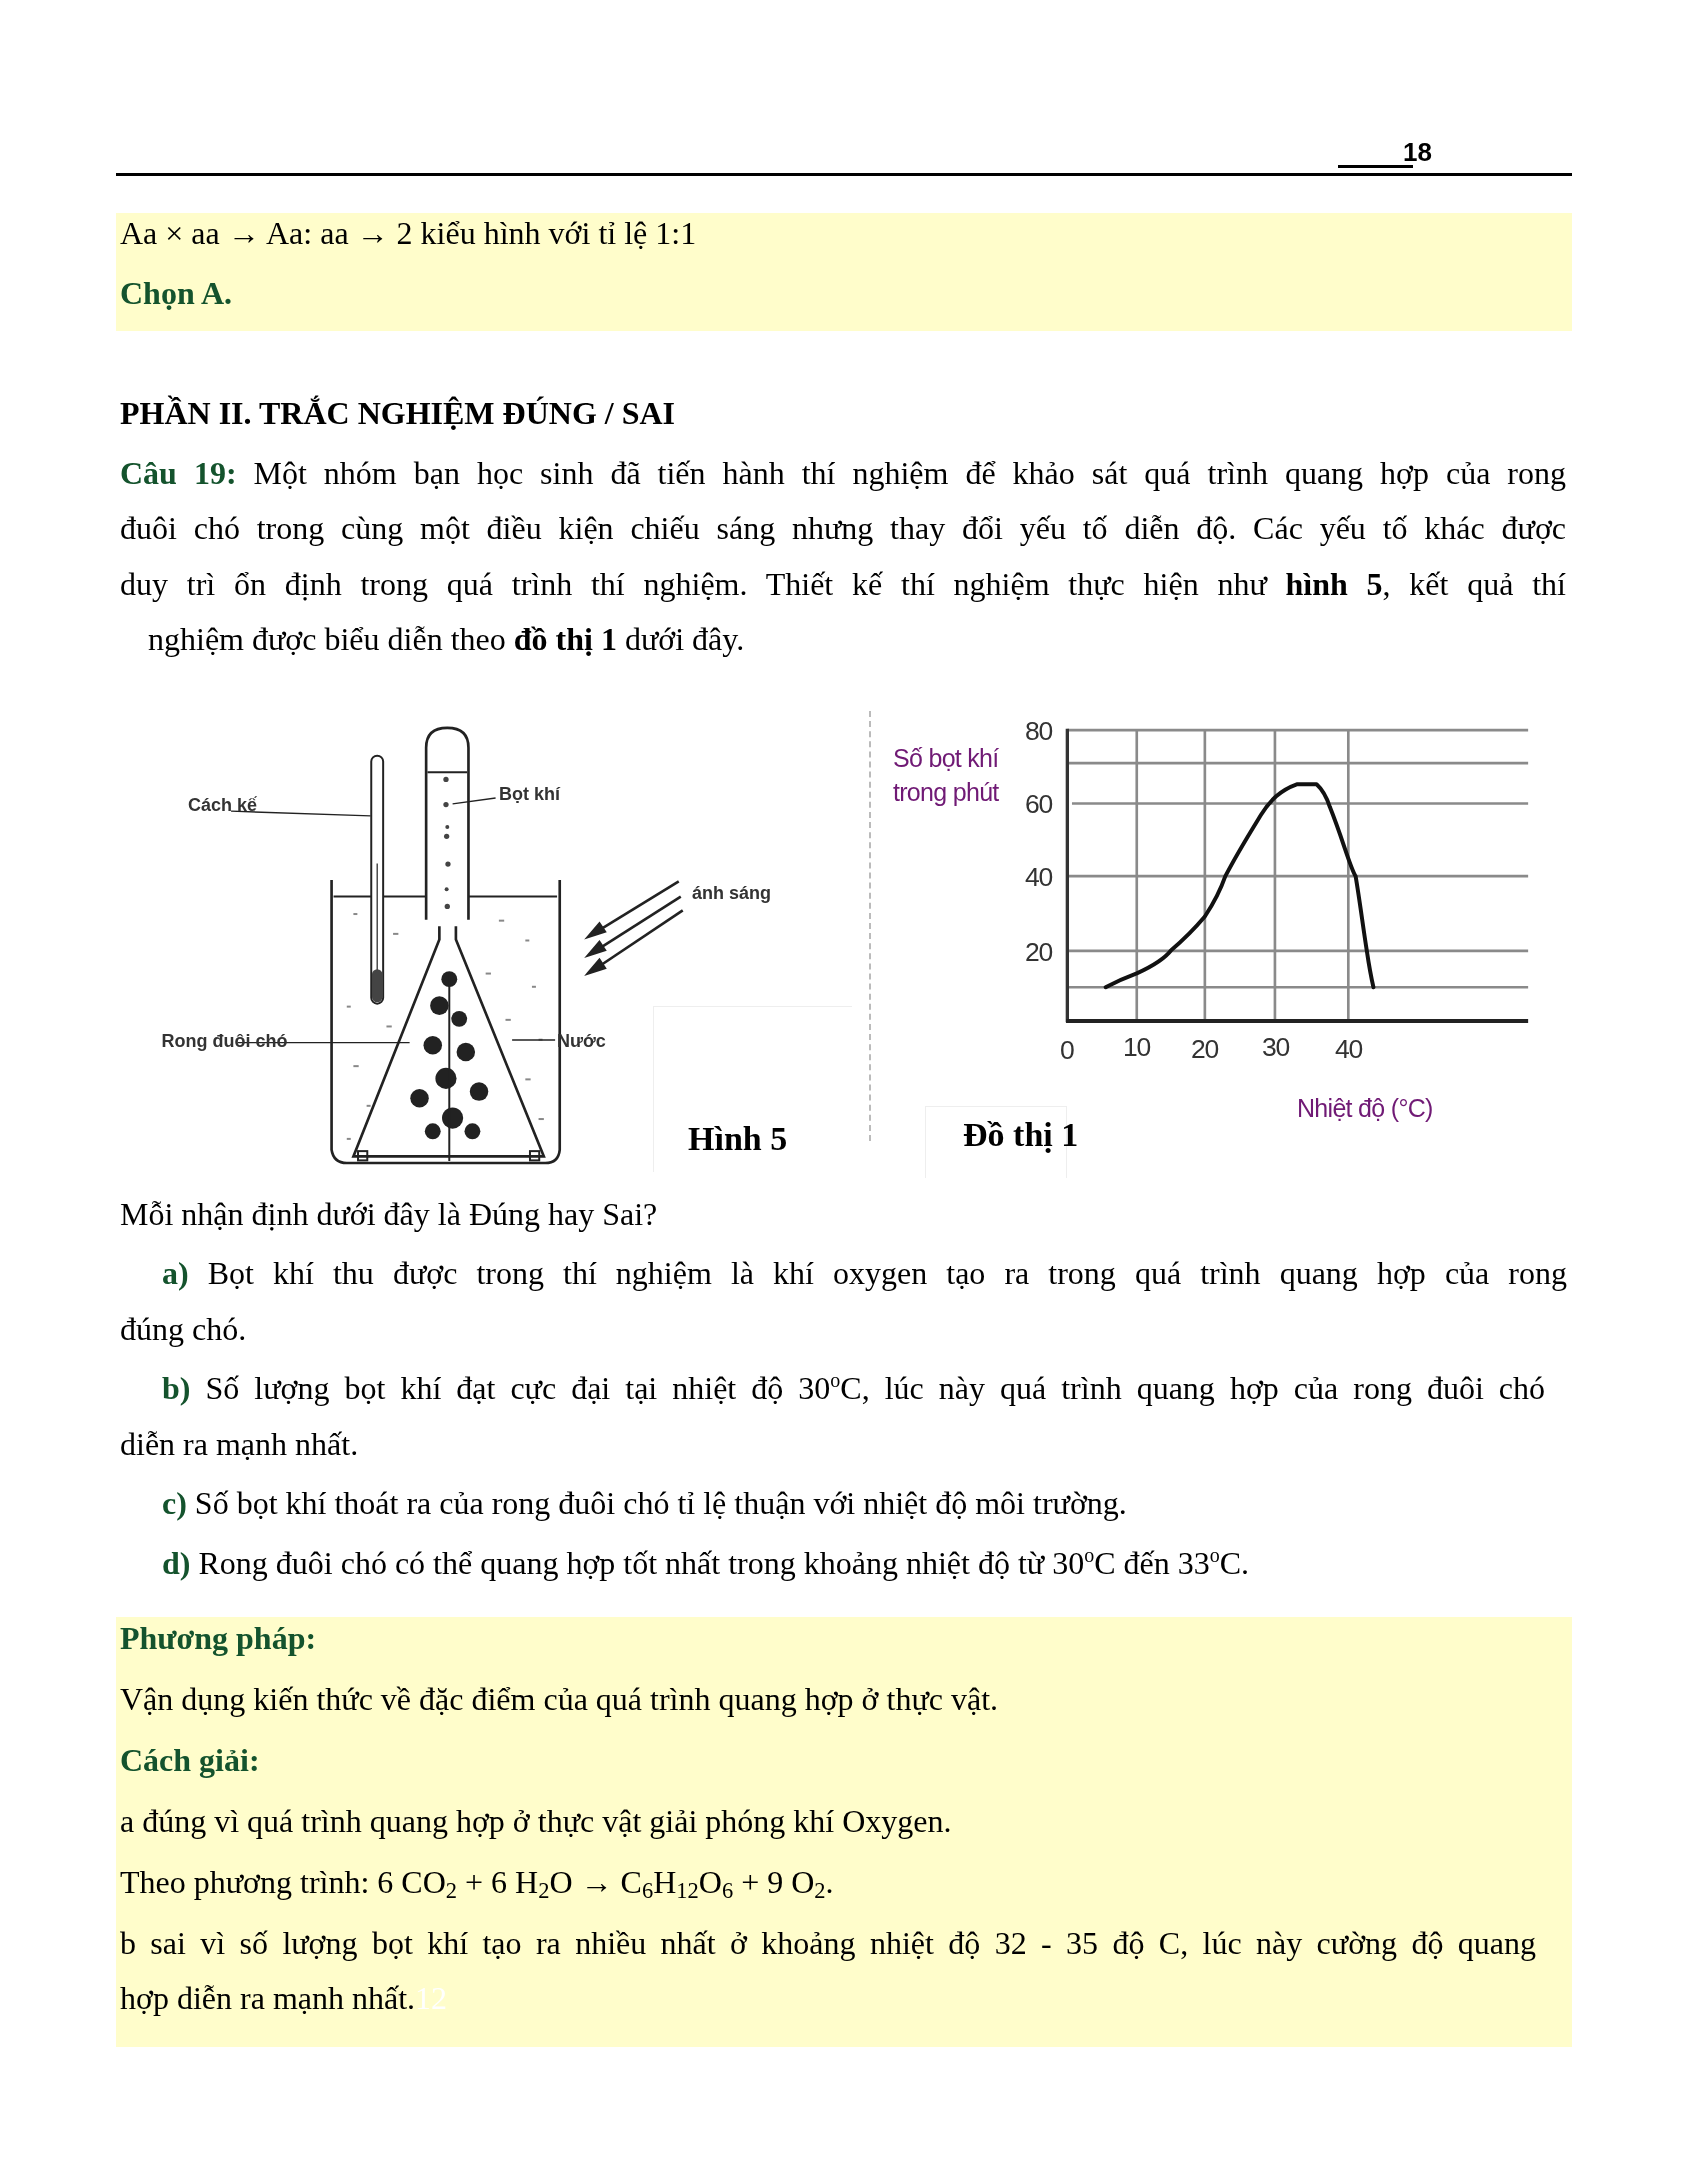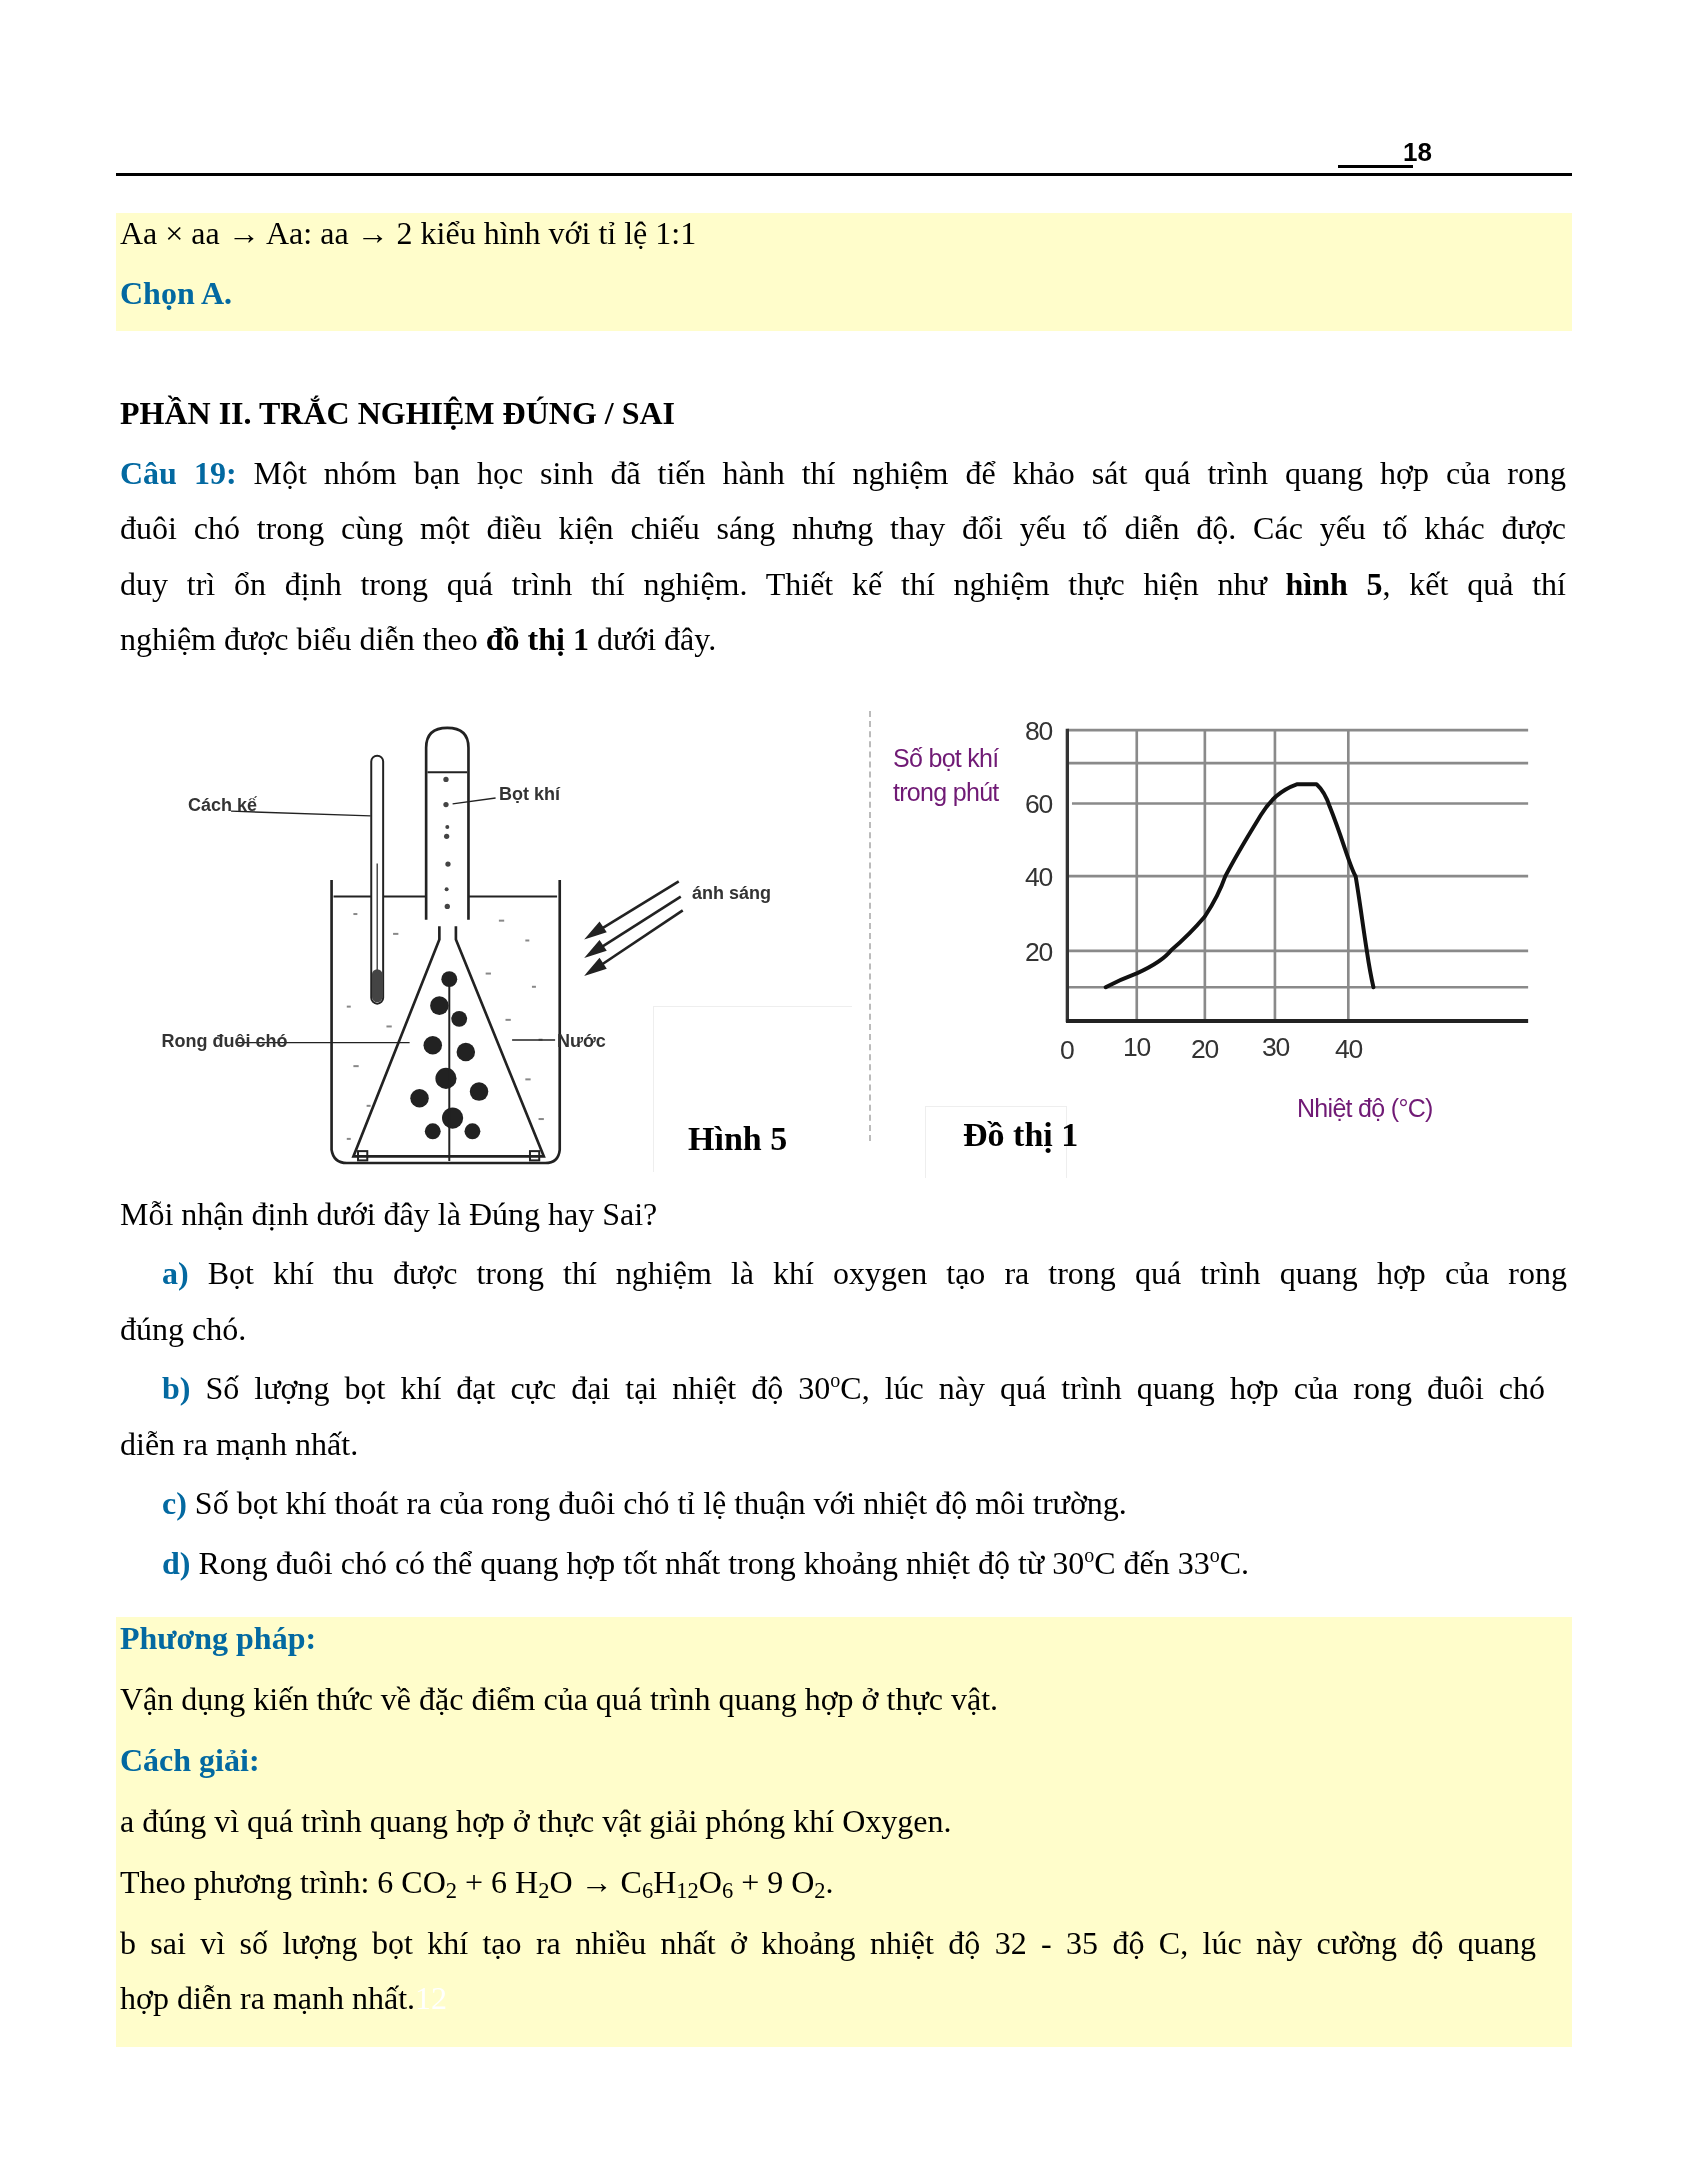--- a/index.html
+++ b/index.html
@@ -6,21 +6,21 @@
   body { width: 1687px; height: 2183px; position: relative; overflow: hidden;
          font-family: "Liberation Serif", serif; color: #000; }
   .header-rule { position: absolute; left: 116px; top: 173px; width: 1456px; height: 2.6px; background: #000; }
   .page-num { position: absolute; left: 1403px; top: 136px; font-family: "Liberation Sans", sans-serif;
               font-weight: bold; font-size: 26px; line-height: 32px; }
   .page-num-line { position: absolute; left: 1338px; top: 165px; width: 75px; height: 2.6px; background: #000; }
   .yellow { position: absolute; left: 116px; width: 1456px; background: #FFFDCB; }
   .line { position: absolute; left: 120px; font-size: 32px; line-height: 40px; white-space: nowrap; }
   .just { position: absolute; left: 120px; width: 1446px; font-size: 32px; line-height: 40px;
           text-align: justify; text-align-last: justify; white-space: nowrap; }
-  .blue { color: #0369a1; font-weight: bold; }
+  .blue { color: #14532d; font-weight: bold; }
   .bold { font-weight: bold; }
   .indent { left: 162px; }
   sub { font-size: 22.5px; line-height: 0; vertical-align: -5.3px; }
   sup { font-size: 20px; line-height: 0; vertical-align: 12px; }
   .ghost { color: #ffffff; }
 
   
   .fig { position: absolute; left: 155px; top: 708px; width: 701px; height: 463px; }
   .fig svg, .chart svg { position: absolute; left: 0; top: 0; }
   .fig-label { position: absolute; font-family: "Liberation Sans", sans-serif; font-weight: bold;
@@ -45,21 +45,21 @@
 
 <div class="yellow" style="top:213px;height:118px;"></div>
 <div class="line" style="top:213px;">Aa × aa → Aa: aa → 2 kiểu hình với tỉ lệ 1:1</div>
 <div class="line blue" style="top:273px;">Chọn A.</div>
 
 <div class="line bold" style="top:393px;">PHẦN II. TRẮC NGHIỆM ĐÚNG / SAI</div>
 
 <div class="just" style="top:453px;"><span class="blue">Câu 19:</span> <span>Một nhóm bạn học sinh đã tiến hành thí nghiệm để khảo sát quá trình quang hợp của rong</span></div>
 <div class="just" style="top:508px;">đuôi chó trong cùng một điều kiện chiếu sáng nhưng thay đổi yếu tố diễn độ. Các yếu tố khác được</div>
 <div class="just" style="top:564px;"><span>duy trì ổn định trong quá trình thí nghiệm. Thiết kế thí nghiệm thực hiện như </span><span class="bold">hình 5</span><span>, kết quả thí</span></div>
-<div class="line" style="top:619px;"><span>nghiệm được biểu diễn theo </span><span class="bold">đồ thị 1</span><span> dưới đây.</span></div>
+<div class="line" style="top:619px;margin-left:28px;"><span>nghiệm được biểu diễn theo </span><span class="bold">đồ thị 1</span><span> dưới đây.</span></div>
 
 <div class="fig">
   <svg width="701" height="463" viewBox="0 0 1060 700">
 
     <path d="M267 260 L267 668 Q270 688 290 688 L590 688 Q610 688 612 668 L612 260" fill="none" stroke="#222" stroke-width="4"></path>
     <line x1="270" y1="285" x2="608" y2="285" stroke="#222" stroke-width="3"></line>
 
     <g fill="#888">
       <rect x="300" y="310" width="6" height="3"></rect>
         <rect x="360" y="340" width="8" height="3"></rect>

